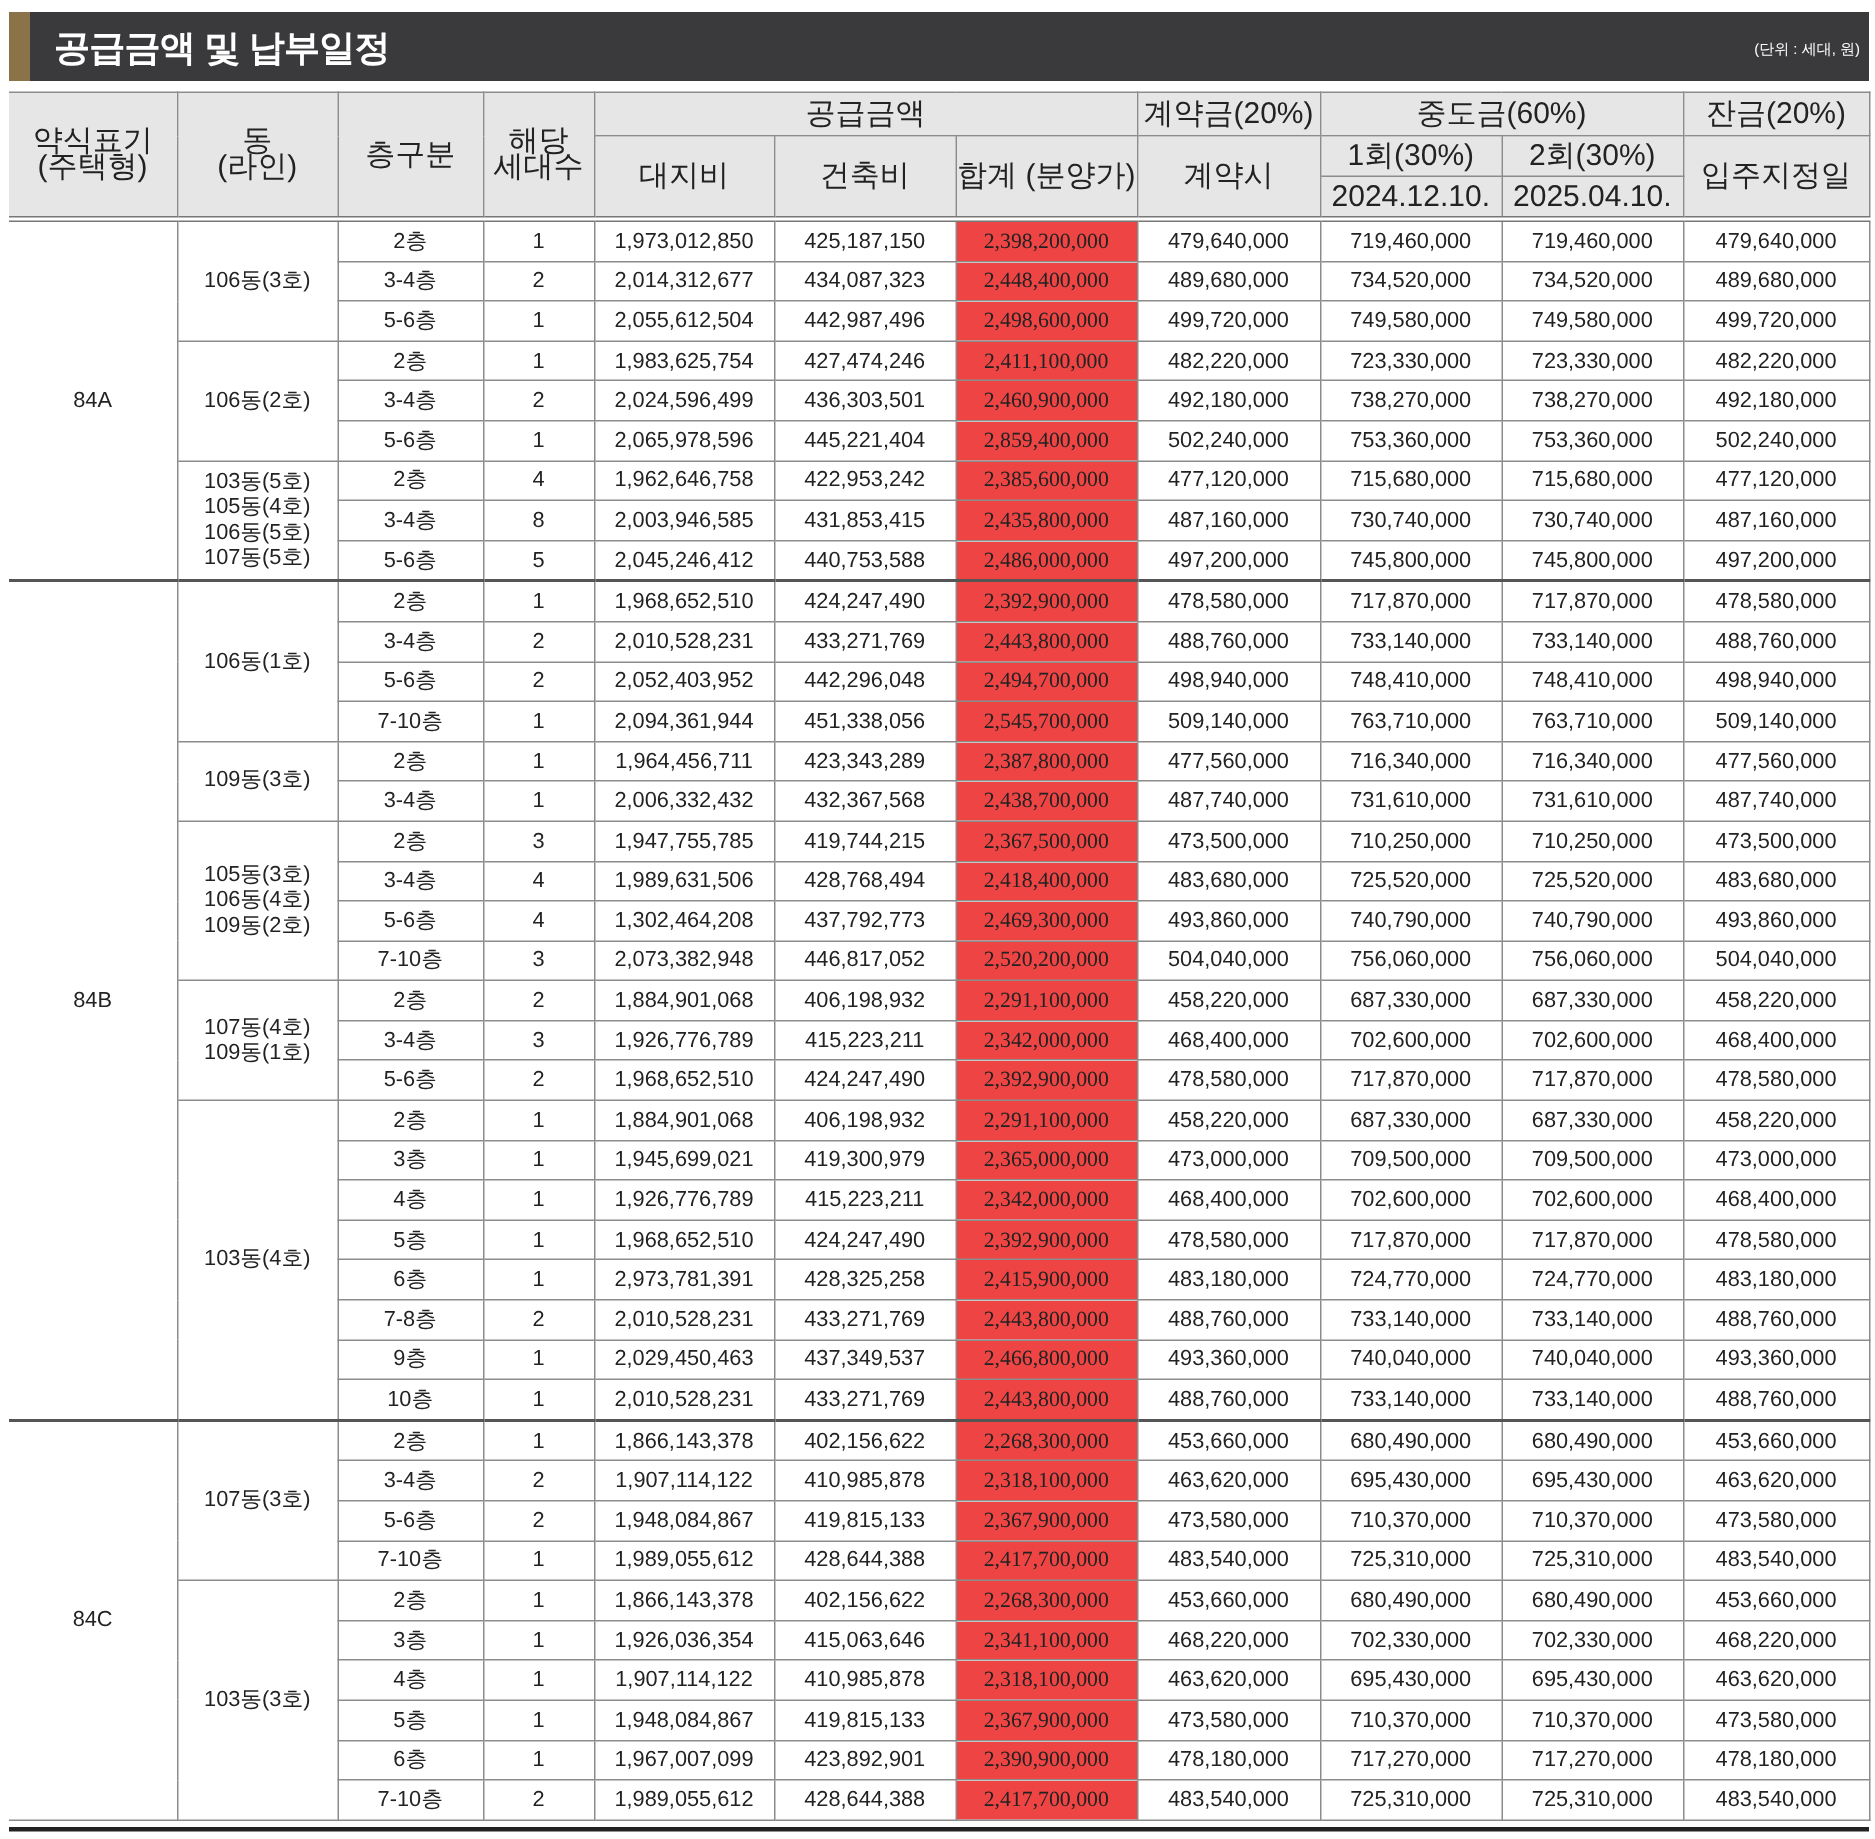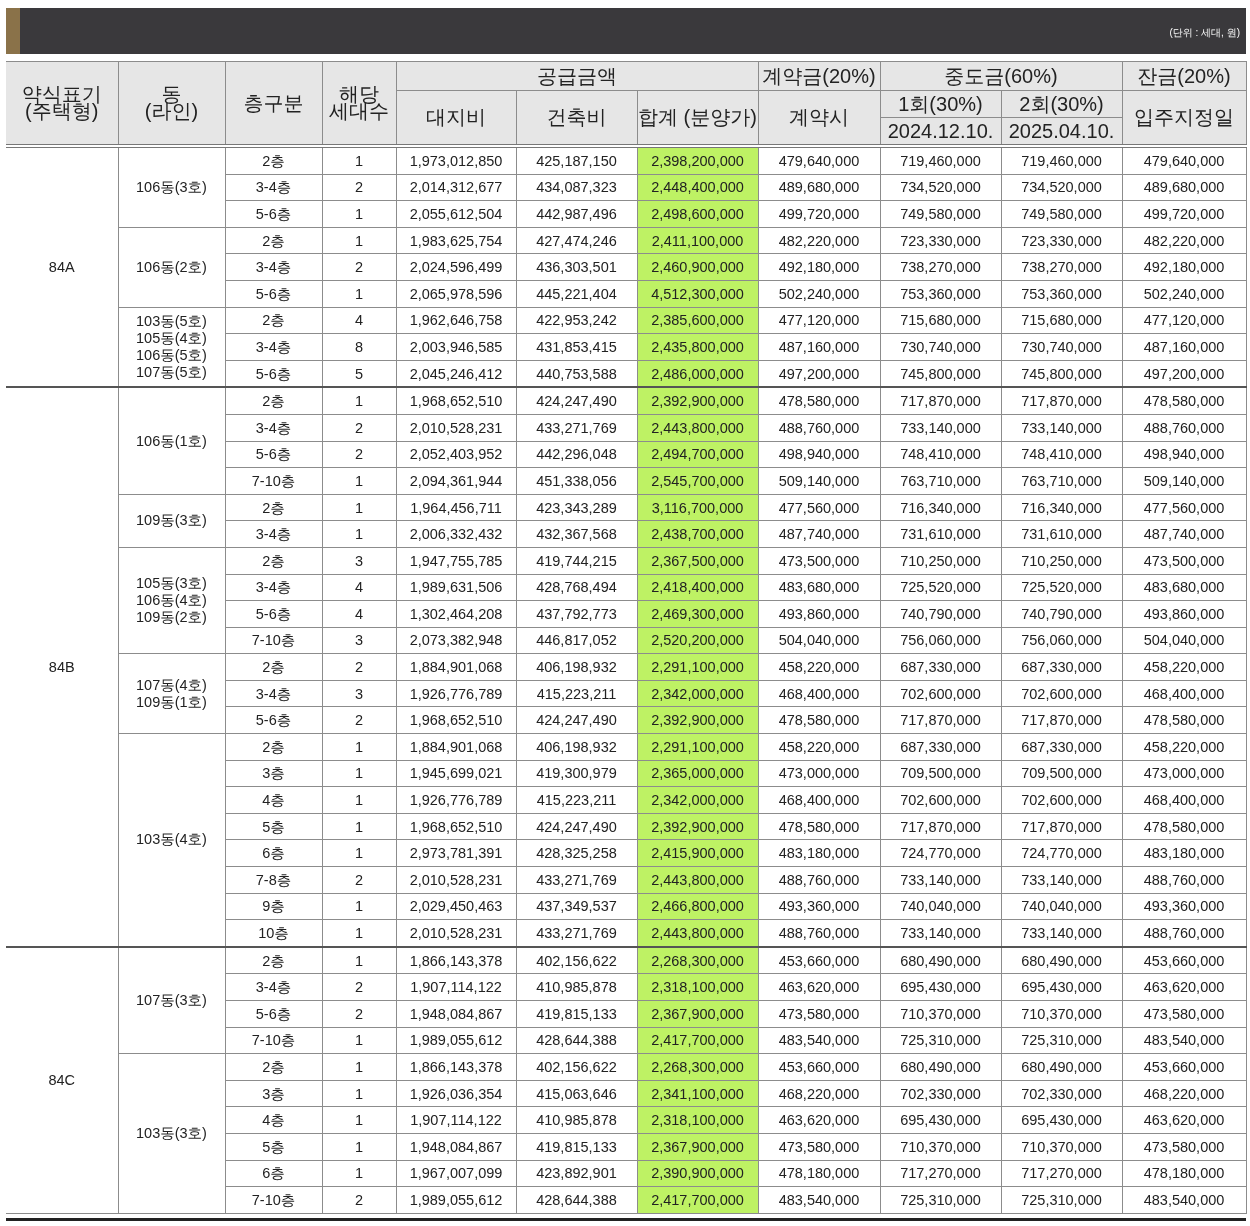--- a/index.html
+++ b/index.html
@@ -15,32 +15,33 @@
                 table-layout:fixed; width:1240px; font-size:14.5px; }
   table.price th, table.price td { border:1px solid #8c8c8c; text-align:center;
                 vertical-align:middle; padding:0; white-space:nowrap; overflow:hidden; }
   table.price th { background:#e6e6e6; font-weight:normal; color:#222; font-size:20px; line-height:17px; }
   table.price tr.h1 th { height:28px; }
   table.price tr.h2 th { height:26px; }
   table.price tr.h3 th { height:26px; }
   table.price thead tr:last-child th { border-bottom:1px solid #8b5cf6; }
   table.price tbody tr.first td { border-top:4px double #777; }
   table.price td { height:25.6px; line-height:16px; }
-  table.price td.total { background:#bef264; }
+  table.price td.total { background:#ef4444;font-family:Liberation Serif, serif; }
   table.price td.type { border-left:none; }
   table.price th.c0 { border-left:none;margin-left:33px; }
   table.price tbody tr.group-start td { border-top:2px solid #555; }
   table.price td.bldg { line-height:17px; }
   .bottom-line { position:absolute; left:6px; top:1218px; width:1240px; height:3px; background:#222; }
 </style>
 </head>
 <body>
 
 <div class="titlebar">
   <div class="accent"></div>
+  <div class="title">공급금액 및 납부일정</div>
   <div class="unit">(단위 : 세대, 원)</div>
 </div>
 
 <table class="price">
   <colgroup>
     <col style="width:112px">
       <col style="width:107px">
       <col style="width:97px">
       <col style="width:74px">
     <col style="width:120px">
@@ -133,21 +134,21 @@
         <td>492,180,000</td>
         <td>738,270,000</td>
         <td>738,270,000</td>
         <td>492,180,000</td>
       </tr>
       <tr>
         <td>5-6층</td>
         <td>1</td>
         <td>2,065,978,596</td>
         <td>445,221,404</td>
-        <td class="total">4,512,300,000</td>
+        <td class="total">2,859,400,000</td>
         <td>502,240,000</td>
         <td>753,360,000</td>
         <td>753,360,000</td>
         <td>502,240,000</td>
       </tr>
       <tr>
         <td class="bldg" rowspan="3"><span>103동(5호)</span><br><span>105동(4호)</span><br><span>106동(5호)</span><br><span>107동(5호)</span></td>
         <td>2층</td>
         <td>4</td>
         <td>1,962,646,758</td>
@@ -225,21 +226,21 @@
         <td>763,710,000</td>
         <td>763,710,000</td>
         <td>509,140,000</td>
       </tr>
       <tr>
         <td class="bldg" rowspan="2"><span>109동(3호)</span></td>
         <td>2층</td>
         <td>1</td>
         <td>1,964,456,711</td>
         <td>423,343,289</td>
-        <td class="total">3,116,700,000</td>
+        <td class="total">2,387,800,000</td>
         <td>477,560,000</td>
         <td>716,340,000</td>
         <td>716,340,000</td>
         <td>477,560,000</td>
       </tr>
       <tr>
         <td>3-4층</td>
         <td>1</td>
         <td>2,006,332,432</td>
         <td>432,367,568</td>

